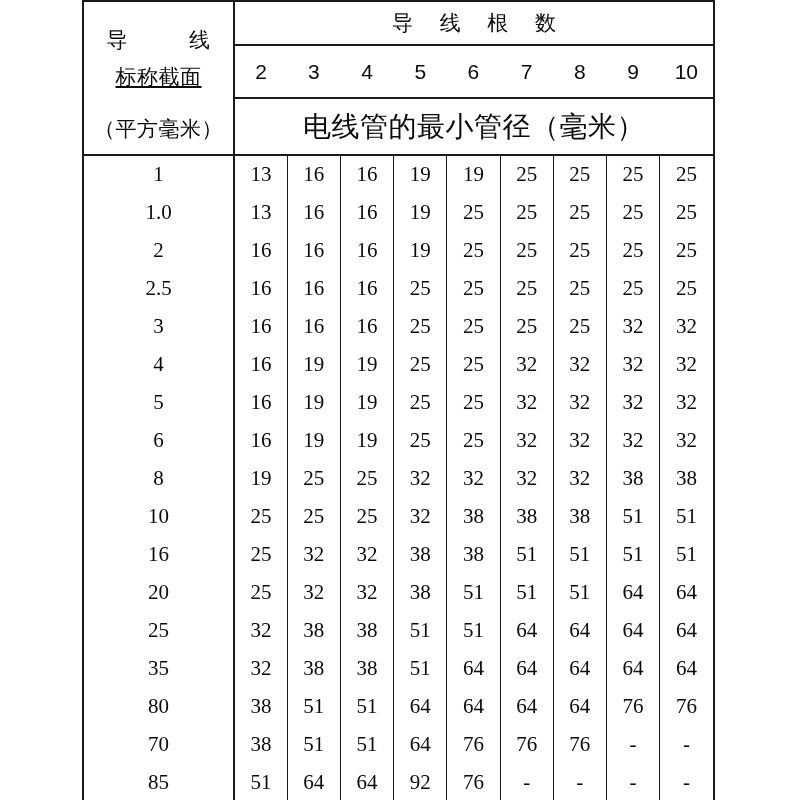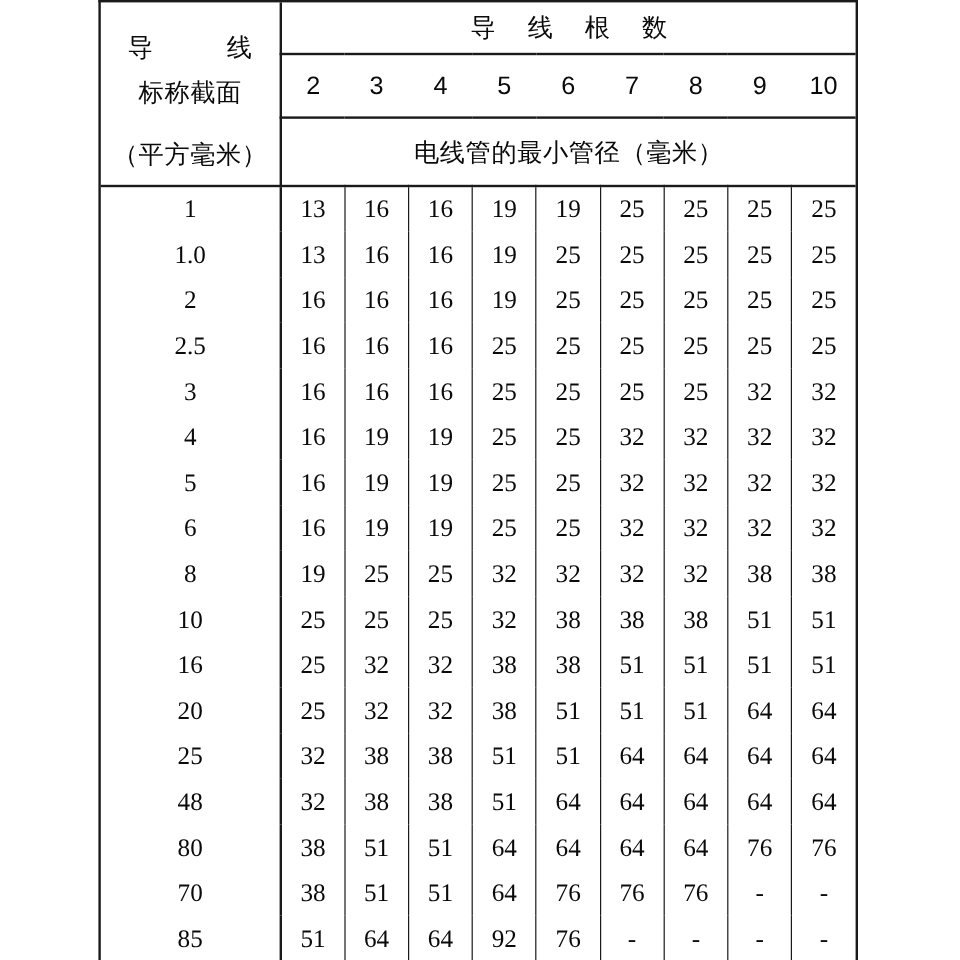--- a/index.html
+++ b/index.html
@@ -56,21 +56,21 @@
     letter-spacing: 0.5px;
   }
   .corner-line1 {
     display: block;
     text-align: justify;
     text-align-last: justify;
     width: 104px;
     margin: 12px auto;
     padding-top: 2px;
   }
-  .corner-line2 { display: block; }
+  .corner-line2 { display: block; text-decoration: underline; }
   .corner-line3 { display: block; margin-top: 28px; }
 
   .group-header {
     border-bottom: 2px solid #1a1a1a;
     height: 42px;
     font-size: 21px;
     letter-spacing: 7px;
     text-indent: 7px;
     font-family: Liberation Mono, monospace;
   }
@@ -79,21 +79,21 @@
     border-bottom: 2px solid #1a1a1a;
     height: 51px;
     font-family: "Liberation Sans", "DejaVu Sans", sans-serif;
     font-weight: bold;
     font-size: 21px;
   }
 
   .unit-header {
     border-bottom: 2px solid #1a1a1a;
     height: 55px;
-    font-size: 21px;
+    font-size: 28px;
     letter-spacing: 0.5px;
   }
 
   
   td.row-label {
     border-right: 2px solid #1a1a1a;
     font-size: 21px;
     width: 150px;
   }
   td.data-cell {
@@ -289,21 +289,21 @@
           <td class="data-cell">38</td>
           <td class="data-cell">38</td>
           <td class="data-cell">51</td>
           <td class="data-cell">51</td>
           <td class="data-cell">64</td>
           <td class="data-cell">64</td>
           <td class="data-cell">64</td>
           <td class="data-cell last-col">64</td>
         </tr>
         <tr class="data-row">
-          <td class="row-label">48</td>
+          <td class="row-label">35</td>
           <td class="data-cell">32</td>
           <td class="data-cell">38</td>
           <td class="data-cell">38</td>
           <td class="data-cell">51</td>
           <td class="data-cell">64</td>
           <td class="data-cell">64</td>
           <td class="data-cell">64</td>
           <td class="data-cell">64</td>
           <td class="data-cell last-col">64</td>
         </tr>

